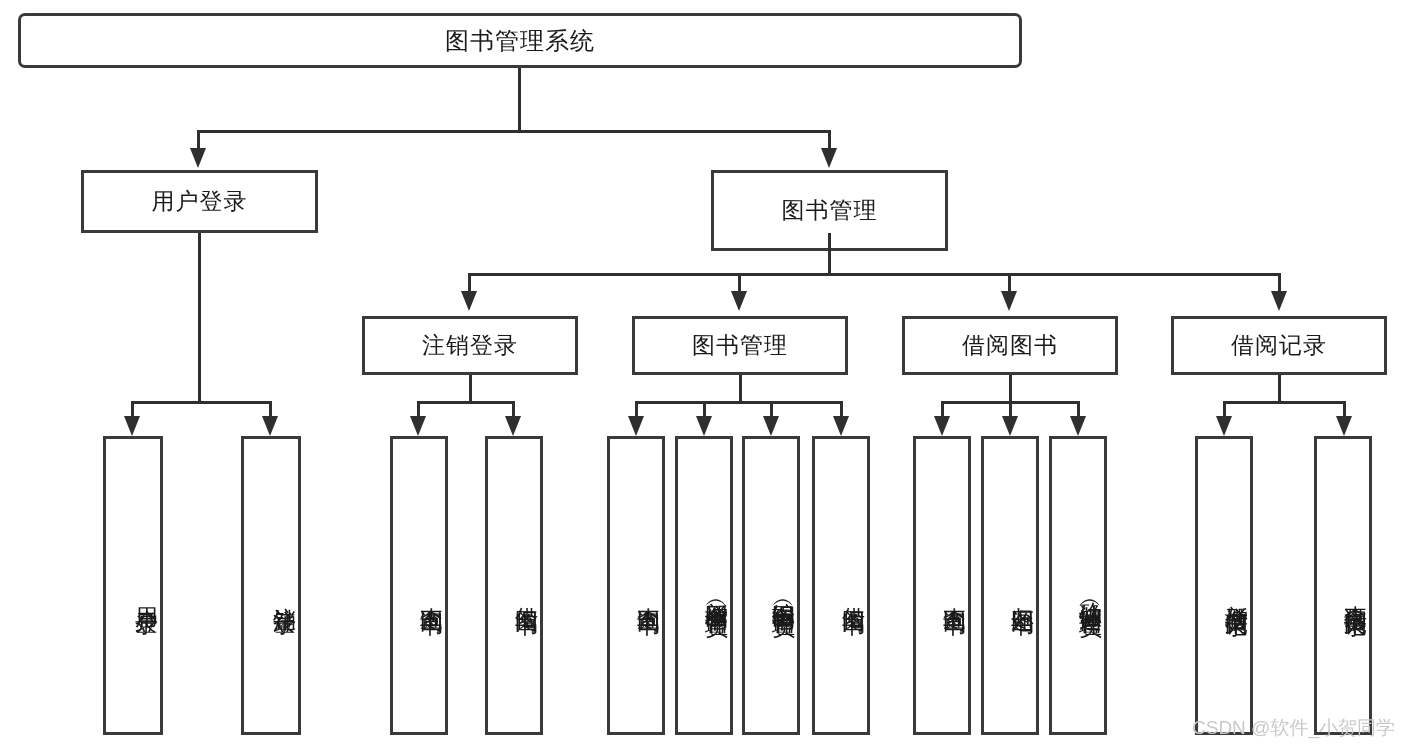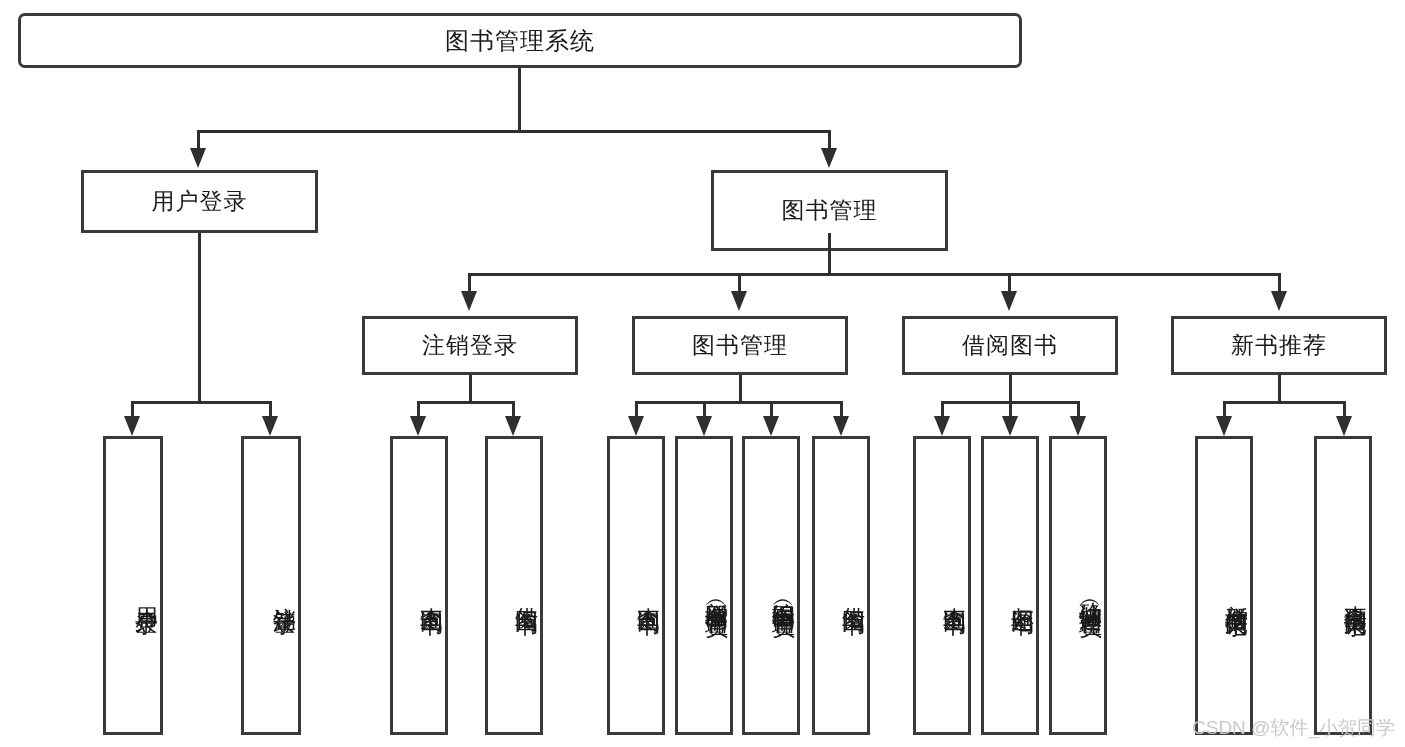--- a/index.html
+++ b/index.html
@@ -109,21 +109,21 @@
   <div class="vline" style="left:738px; top:273px; height:22px;"></div>
   <div class="arrow" style="left:731px; top:291px;"></div>
   <div class="vline" style="left:1008px; top:273px; height:22px;"></div>
   <div class="arrow" style="left:1001px; top:291px;"></div>
   <div class="vline" style="left:1278px; top:273px; height:22px;"></div>
   <div class="arrow" style="left:1271px; top:291px;"></div>
 
   <div class="node horiz" style="left:362px; top:316px; width:216px; height:59px;">注销登录</div>
   <div class="node horiz" style="left:632px; top:316px; width:216px; height:59px;">图书管理</div>
   <div class="node horiz" style="left:902px; top:316px; width:216px; height:59px;">借阅图书</div>
-  <div class="node horiz" style="left:1171px; top:316px; width:216px; height:59px;">新书推荐</div>
+  <div class="node horiz" style="left:1171px; top:316px; width:216px; height:59px;">借阅记录</div>
 
   <div class="vline" style="left:469px; top:375px; height:26px;"></div>
   <div class="hline" style="left:417px; top:401px; width:98px;"></div>
   <div class="vline" style="left:417px; top:401px; height:20px;"></div>
   <div class="arrow" style="left:410px; top:416px;"></div>
   <div class="vline" style="left:512px; top:401px; height:20px;"></div>
   <div class="arrow" style="left:505px; top:416px;"></div>
 
   <div class="vline" style="left:739px; top:375px; height:26px;"></div>
   <div class="hline" style="left:635px; top:401px; width:208px;"></div>

